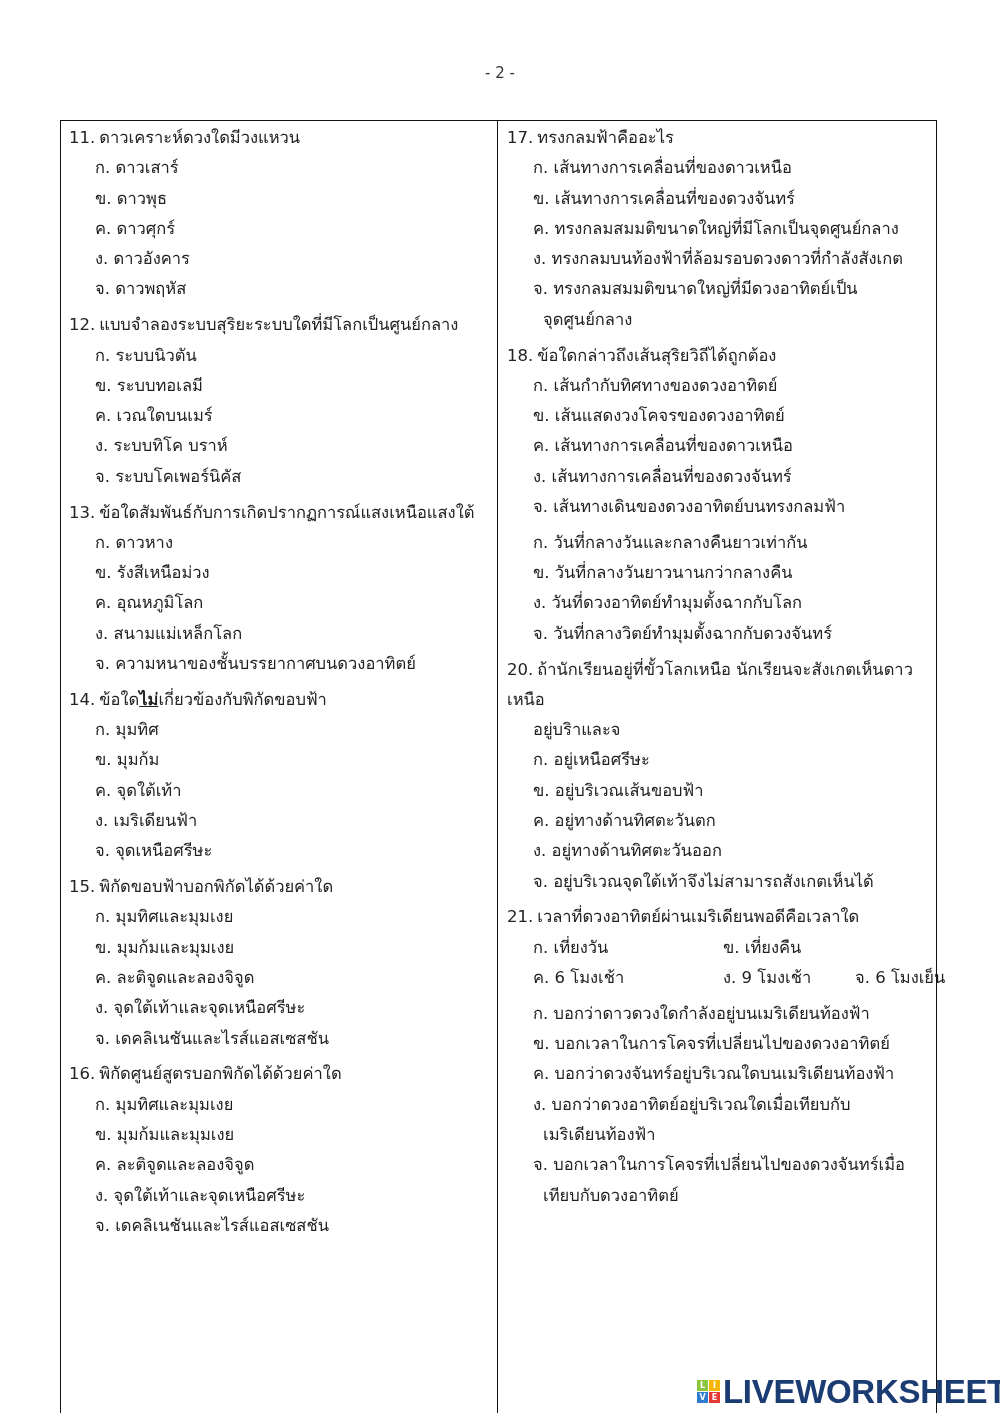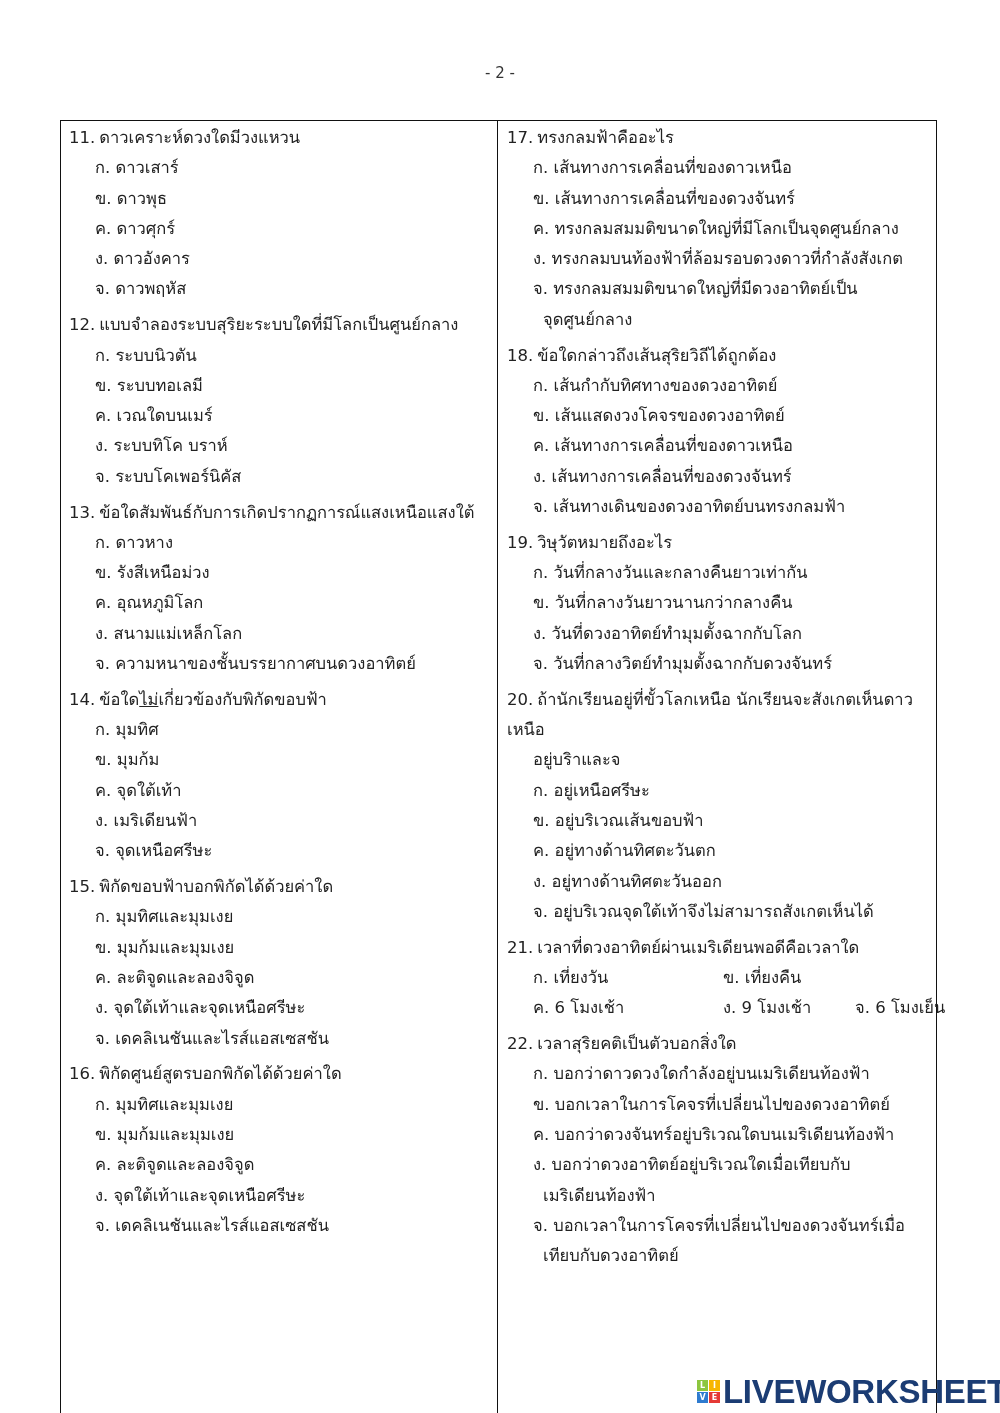--- a/index.html
+++ b/index.html
@@ -27,21 +27,21 @@
     }
     .col-left { width: 439px; border-right: 1.5px solid #111; }
     .col-right { width: 438px; padding-left: 9px; }
     .question { margin-bottom: 5.5px; }
     .q-title { white-space: nowrap; }
     .q-title.wrap { white-space: normal; }
     .q-num { margin-right: 4px; }
     .option { padding-left: 26px; white-space: nowrap; }
     .option .cont { display: block; padding-left: 10px; }
     .continuation { padding-left: 26px; }
-    .u { text-decoration: underline; }
+    .u { text-decoration: underline; font-weight: bold; }
     .opt-grid { padding-left: 26px; display: grid; grid-template-columns: 190px 132px 110px; white-space: nowrap; }
     .logo {
       position: absolute; left: 697px; top: 1375px;
       display: flex; align-items: center;
     }
     .logo-blocks { display: grid; grid-template-columns: 11px 11px; grid-template-rows: 11px 11px; gap: 1px; margin-right: 3px; }
     .logo-blocks span {
       display: flex; align-items: center; justify-content: center;
       font-family: "DejaVu Sans", sans-serif; font-size: 8px; font-weight: bold; color: #fff;
     }
@@ -128,21 +128,20 @@
     <div class="question">
       <div class="q-title"><span class="q-num">18.</span><span>ข้อใดกล่าวถึงเส้นสุริยวิถีได้ถูกต้อง</span></div>
       <div class="option"><span>ก.</span> <span>เส้นกำกับทิศทางของดวงอาทิตย์</span></div>
       <div class="option"><span>ข.</span> <span>เส้นแสดงวงโคจรของดวงอาทิตย์</span></div>
       <div class="option"><span>ค.</span> <span>เส้นทางการเคลื่อนที่ของดาวเหนือ</span></div>
       <div class="option"><span>ง.</span> <span>เส้นทางการเคลื่อนที่ของดวงจันทร์</span></div>
       <div class="option"><span>จ.</span> <span>เส้นทางเดินของดวงอาทิตย์บนทรงกลมฟ้า</span></div>
     </div>
 
     <div class="question">
-      <div class="q-title"><span class="q-num">19.</span><span>วิษุวัตหมายถึงอะไร</span></div>
       <div class="option"><span>ก.</span> <span>วันที่กลางวันและกลางคืนยาวเท่ากัน</span></div>
       <div class="option"><span>ข.</span> <span>วันที่กลางวันยาวนานกว่ากลางคืน</span></div>
       <div class="option"><span>ง.</span> <span>วันที่ดวงอาทิตย์ทำมุมตั้งฉากกับโลก</span></div>
       <div class="option"><span>จ.</span> <span>วันที่กลางวิตย์ทำมุมตั้งฉากกับดวงจันทร์</span></div>
     </div>
 
     <div class="question">
       <div class="q-title wrap"><span class="q-num">20.</span><span>ถ้านักเรียนอยู่ที่ขั้วโลกเหนือ นักเรียนจะสังเกตเห็นดาวเหนือ</span></div>
       <div class="continuation">อยู่บริาและจ</div>
       <div class="option"><span>ก.</span> <span>อยู่เหนือศรีษะ</span></div>
@@ -158,21 +157,20 @@
         <div><span>ก.</span> <span>เที่ยงวัน</span></div>
         <div><span>ข.</span> <span>เที่ยงคืน</span></div>
         <div></div>
         <div><span>ค.</span> <span>6 โมงเช้า</span></div>
         <div><span>ง.</span> <span>9 โมงเช้า</span></div>
         <div><span>จ.</span> <span>6 โมงเย็น</span></div>
       </div>
     </div>
 
     <div class="question">
-      <div class="q-title"><span class="q-num">22.</span><span>เวลาสุริยคติเป็นตัวบอกสิ่งใด</span></div>
       <div class="option"><span>ก.</span> <span>บอกว่าดาวดวงใดกำลังอยู่บนเมริเดียนท้องฟ้า</span></div>
       <div class="option"><span>ข.</span> <span>บอกเวลาในการโคจรที่เปลี่ยนไปของดวงอาทิตย์</span></div>
       <div class="option"><span>ค.</span> <span>บอกว่าดวงจันทร์อยู่บริเวณใดบนเมริเดียนท้องฟ้า</span></div>
       <div class="option"><span>ง.</span> <span>บอกว่าดวงอาทิตย์อยู่บริเวณใดเมื่อเทียบกับ</span><span class="cont">เมริเดียนท้องฟ้า</span></div>
       <div class="option"><span>จ.</span> <span>บอกเวลาในการโคจรที่เปลี่ยนไปของดวงจันทร์เมื่อ</span><span class="cont">เทียบกับดวงอาทิตย์</span></div>
     </div>
   </div>
 </div>
 
 <div class="logo">

